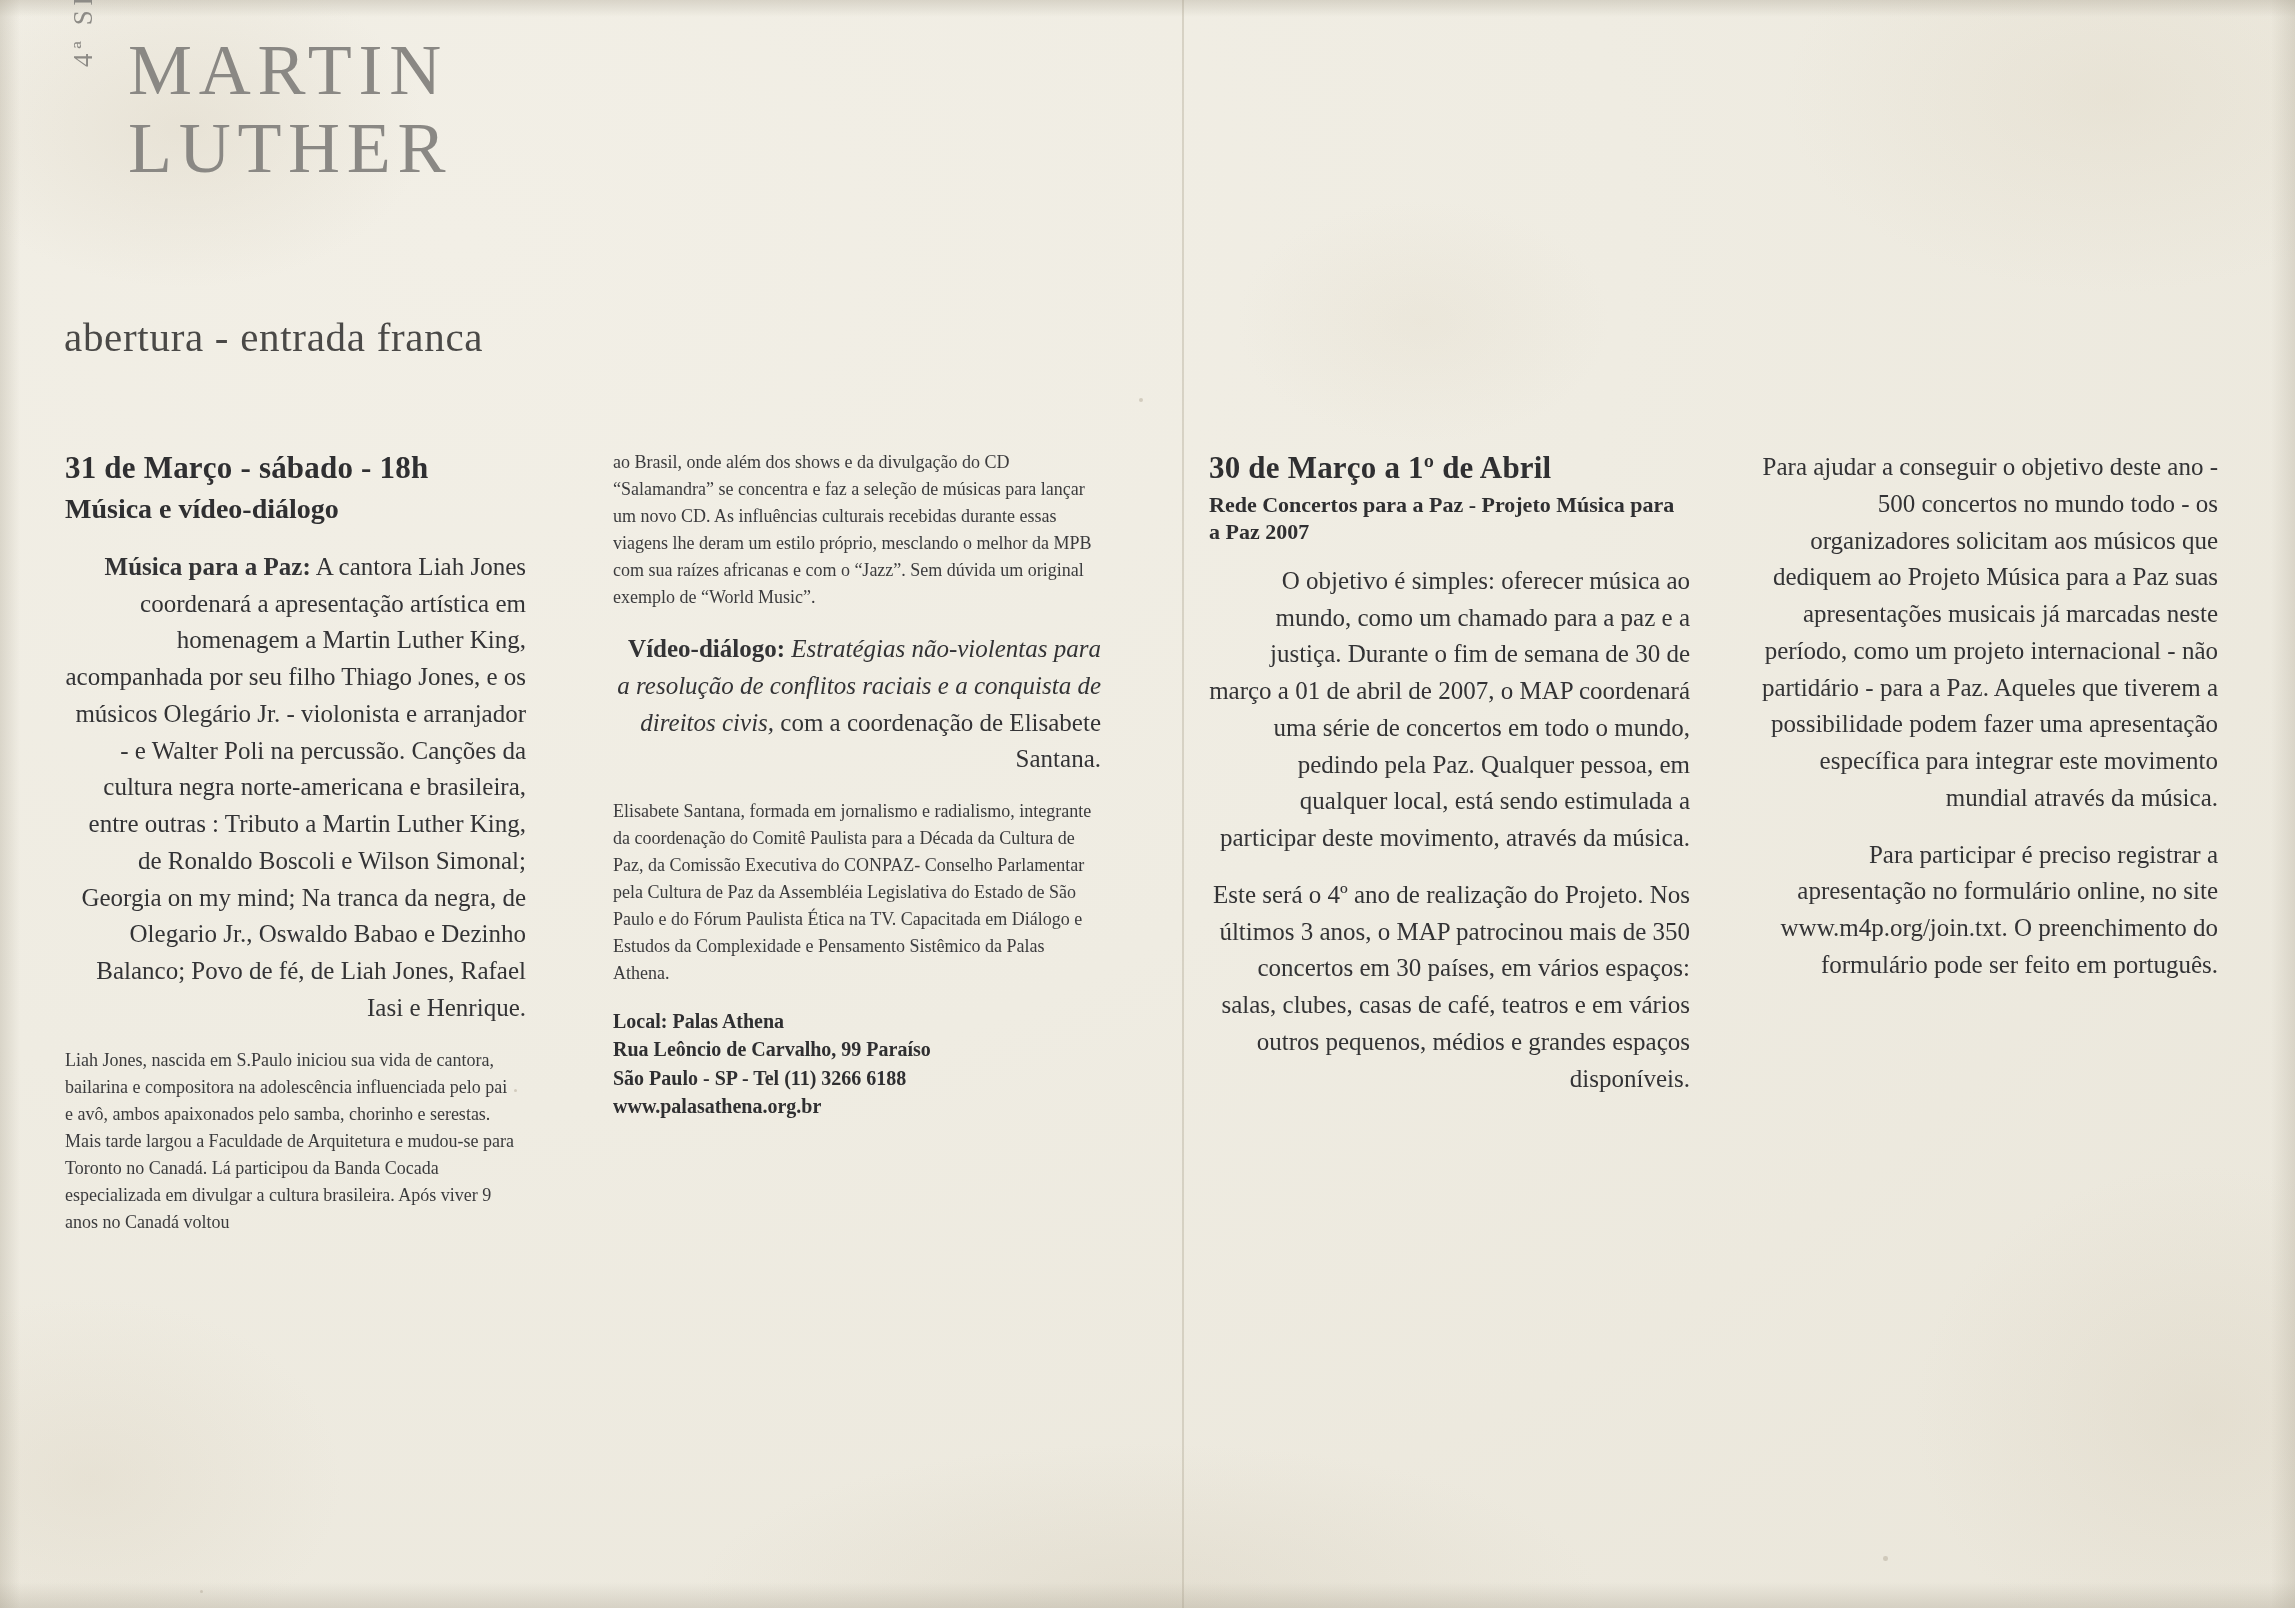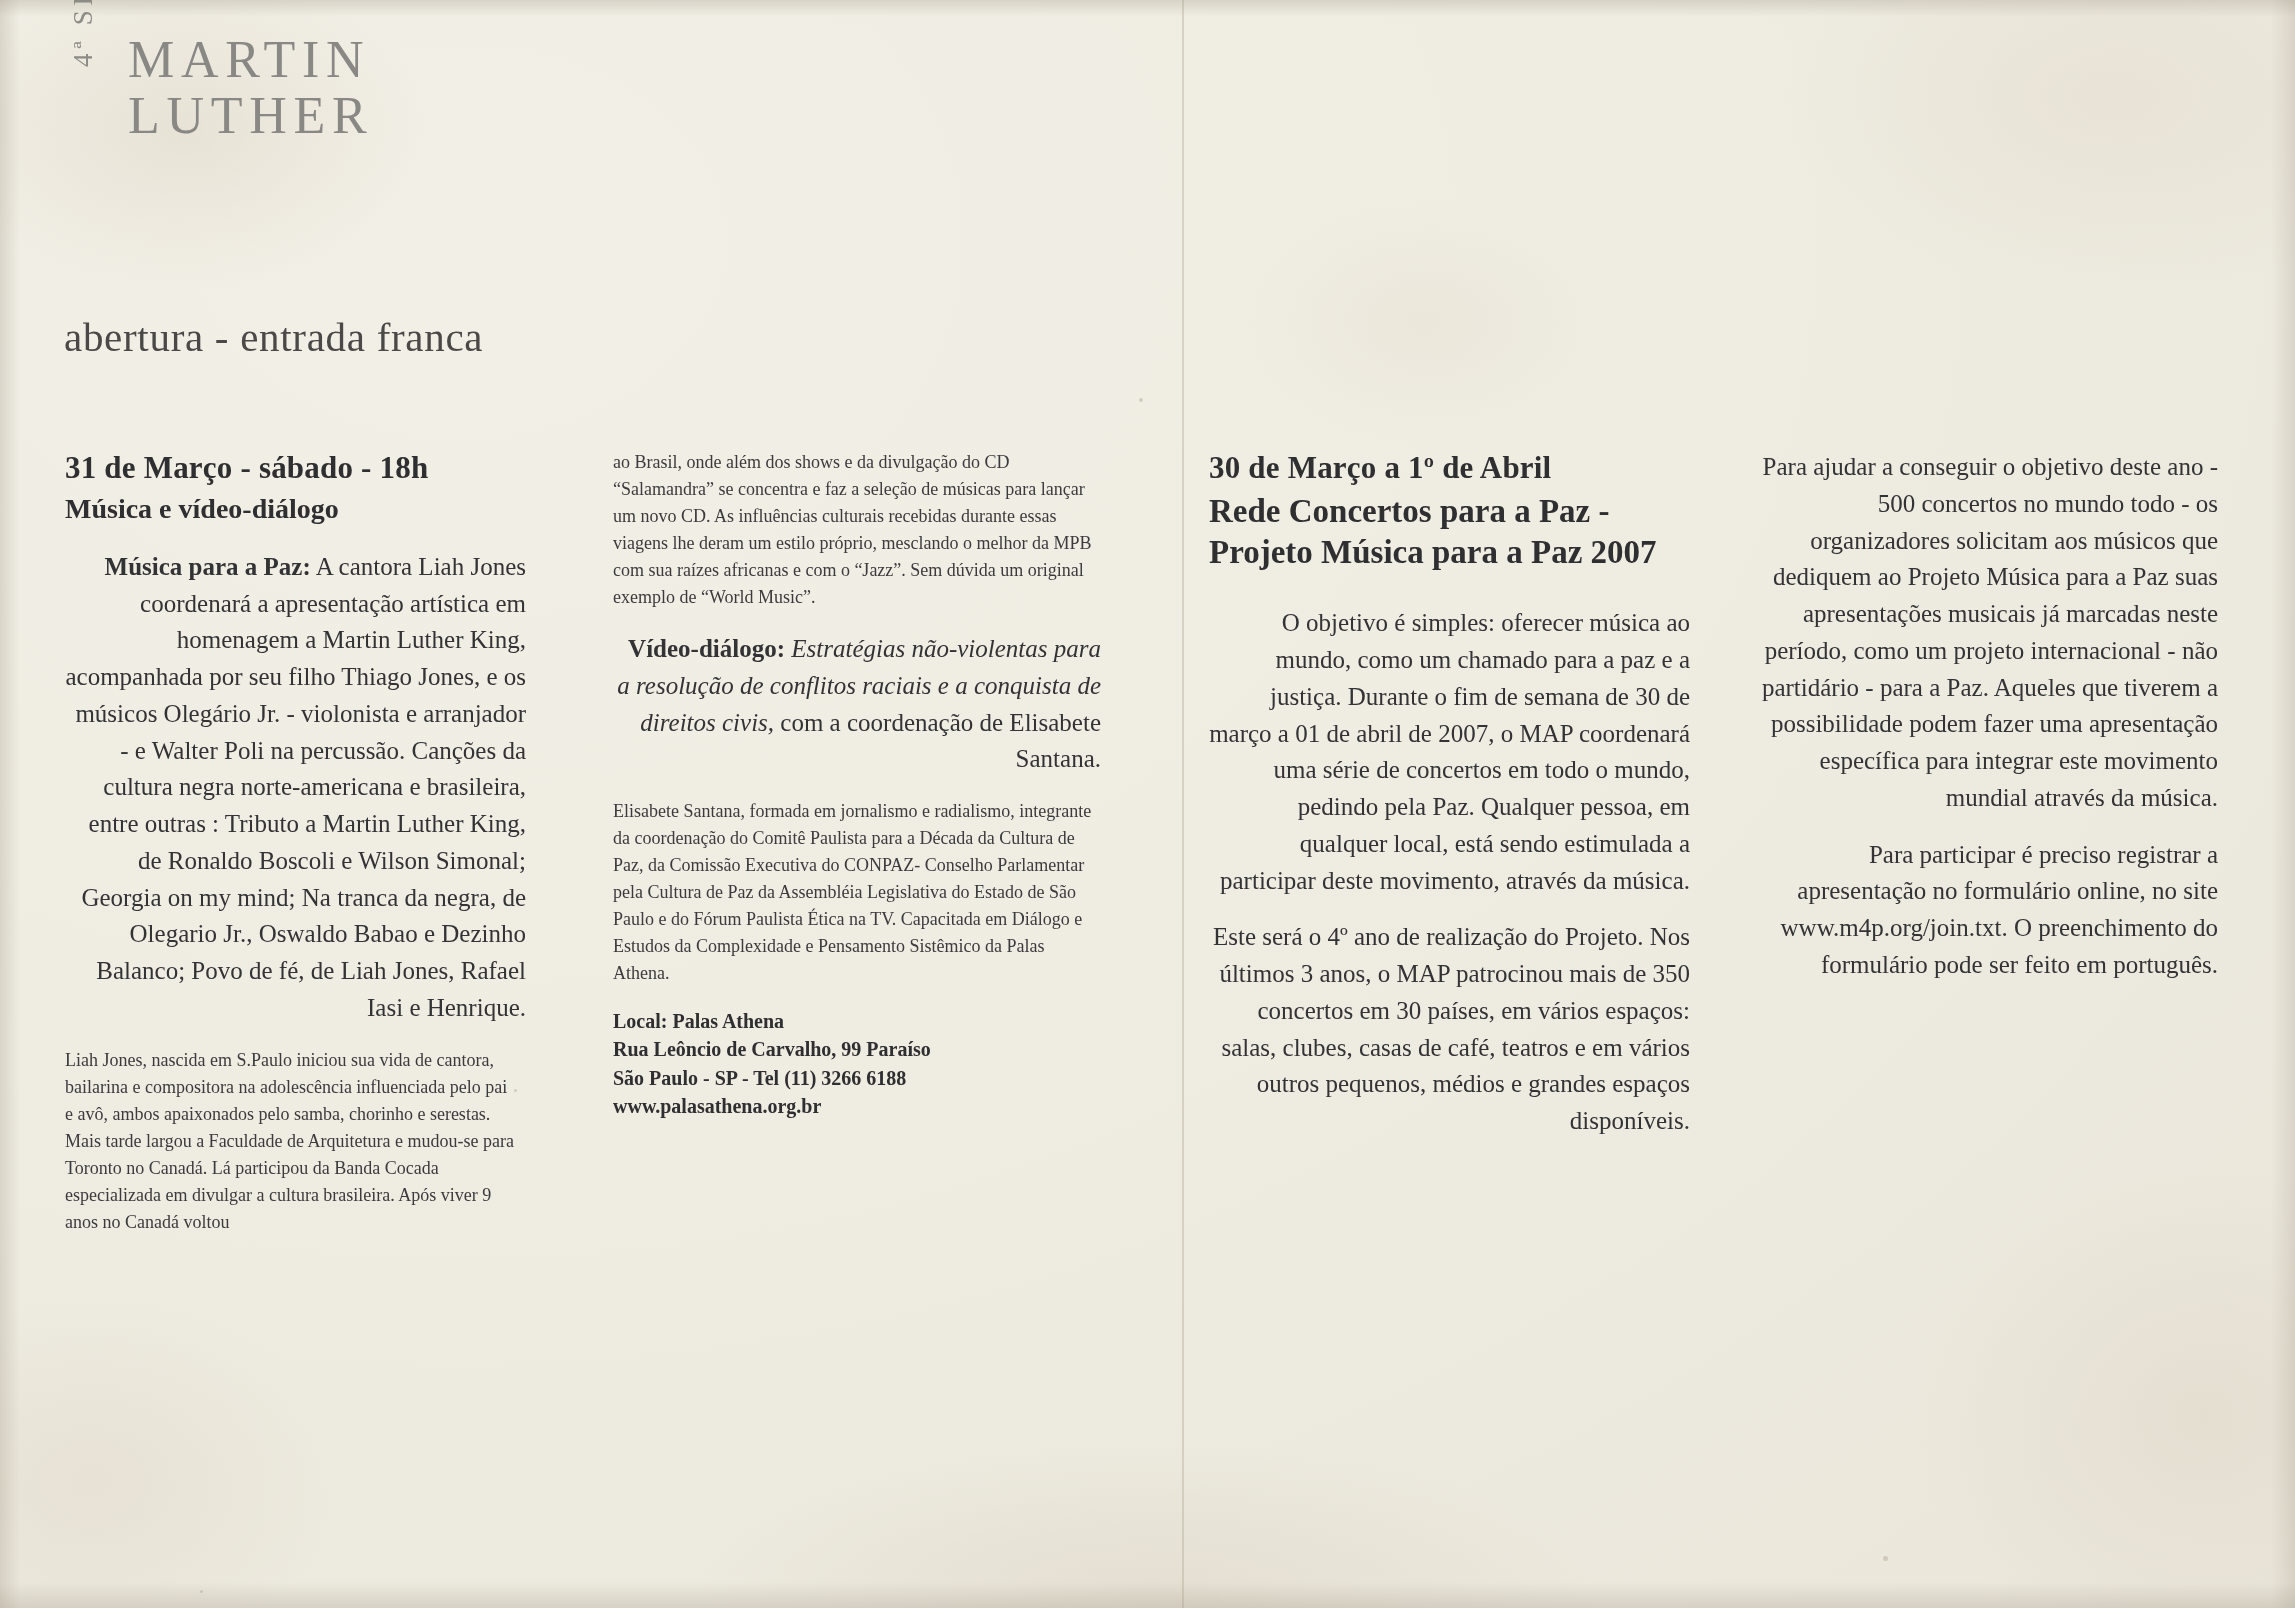--- a/index.html
+++ b/index.html
@@ -80,21 +80,21 @@
     letter-spacing: 4.7px;
     color: #8d8b86;
   }
   .logo-words {
     position: absolute;
     left: 64px;
     top: 0;
     font-family: "Liberation Serif", serif;
     color: #8a8884;
     letter-spacing: 6.7px;
-    font-size: 52px;
+    font-size: 72px;
     line-height: 1.08;
     font-weight: 400;
   }
   .logo-words div { display: block; }
 
   
   .abertura {
     position: absolute;
     left: 64px;
     top: 313px;
@@ -123,22 +123,22 @@
     letter-spacing: 0.2px;
   }
   h3.sec-sub {
     margin: 0 0 23px 0;
     font-size: 28px;
     font-weight: 700;
     line-height: 1.25;
     color: #2f2f31;
   }
   h3.sec-sub.small {
-    font-size: 33px;
-    margin-bottom: 32px;
+    font-size: 22px;
+    margin-bottom: 17px;
   }
   p.body {
     margin: 0 0 20px 0;
     font-size: 25px;
     line-height: 1.47;
     color: #333335;
     text-align: right;
   }
   p.body.lead b { font-weight: 700; }
   p.small {

